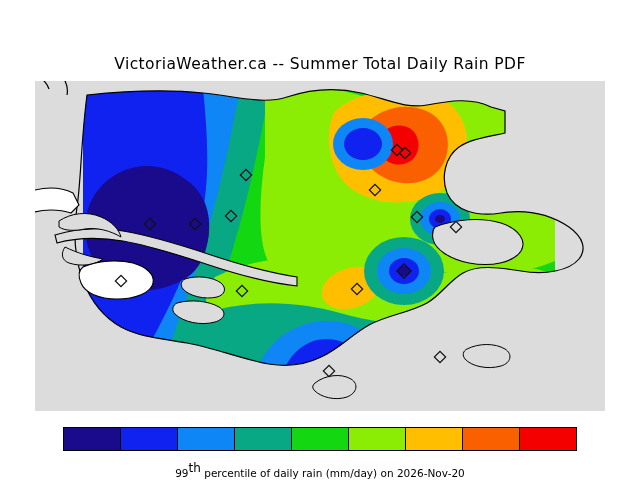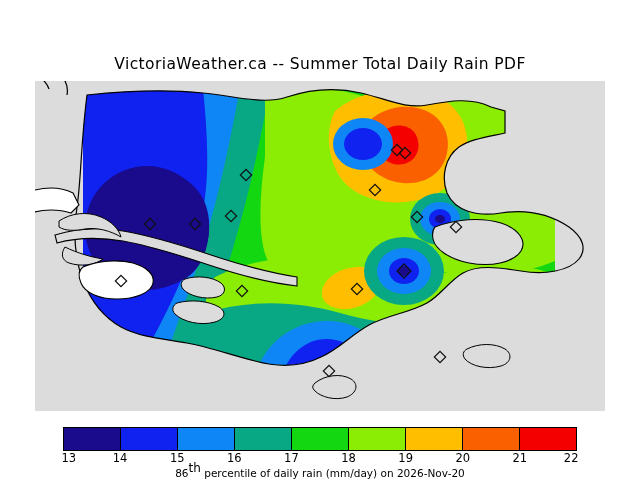--- a/index.html
+++ b/index.html
@@ -253,30 +253,18 @@
         <div class="cbar-cell" style="background: rgb(15, 34, 240);"></div>
         <div class="cbar-cell" style="background: rgb(15, 134, 245);"></div>
         <div class="cbar-cell" style="background: rgb(8, 168, 132);"></div>
         <div class="cbar-cell" style="background: rgb(18, 215, 17);"></div>
         <div class="cbar-cell" style="background: rgb(140, 237, 4);"></div>
         <div class="cbar-cell" style="background: rgb(255, 191, 0);"></div>
         <div class="cbar-cell" style="background: rgb(250, 96, 0);"></div>
         <div class="cbar-cell" style="background: rgb(244, 0, 0);"></div>
       </div>
   </div>
-  <div class="cbar-ticks" id="cbar-ticks">
-      <span class="tick" style="left: 0%; transform: translateX(-10%);">13</span>
-      <span class="tick" style="left: 11.1111%;">14</span>
-      <span class="tick" style="left: 22.2222%;">15</span>
-      <span class="tick" style="left: 33.3333%;">16</span>
-      <span class="tick" style="left: 44.4444%;">17</span>
-      <span class="tick" style="left: 55.5556%;">18</span>
-      <span class="tick" style="left: 66.6667%;">19</span>
-      <span class="tick" style="left: 77.7778%;">20</span>
-      <span class="tick" style="left: 88.8889%;">21</span>
-      <span class="tick" style="left: 100%; transform: translateX(-90%);">22</span>
-    </div>
 
   <div class="caption">
-    <span>86</span><sup>th</sup><span> percentile of daily rain (mm/day) on 2026-Nov-20</span>
+    <span>99</span><sup>th</sup><span> percentile of daily rain (mm/day) on 2026-Nov-20</span>
   </div>
 
 </div>
 
 </body></html>

